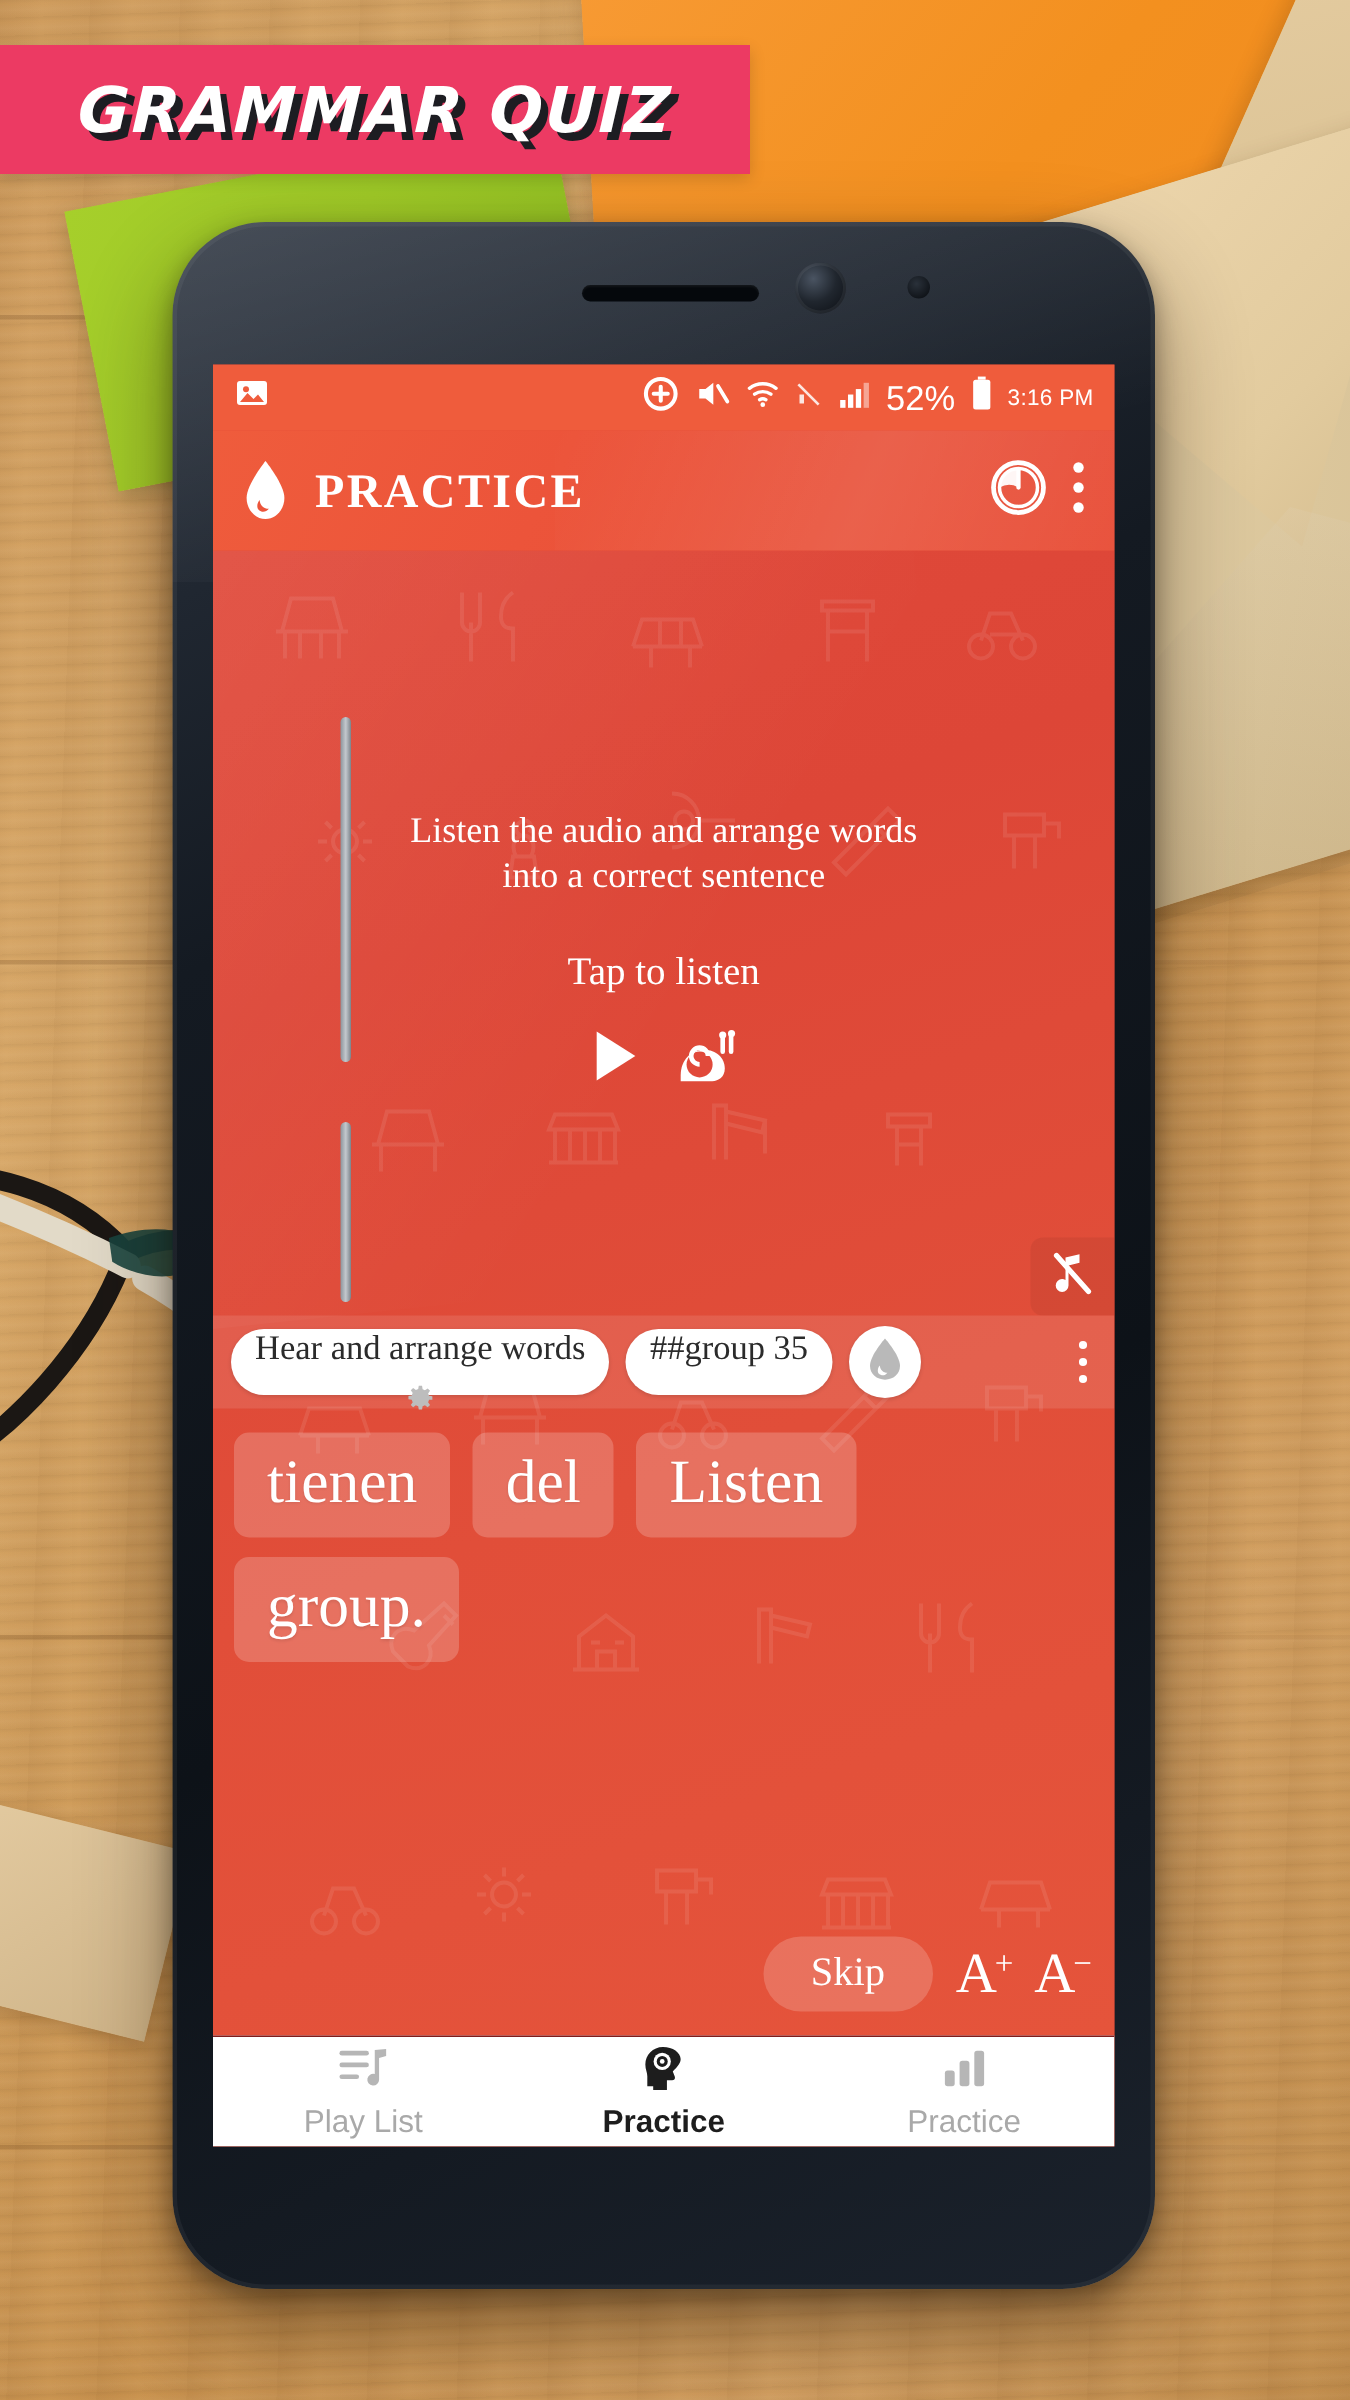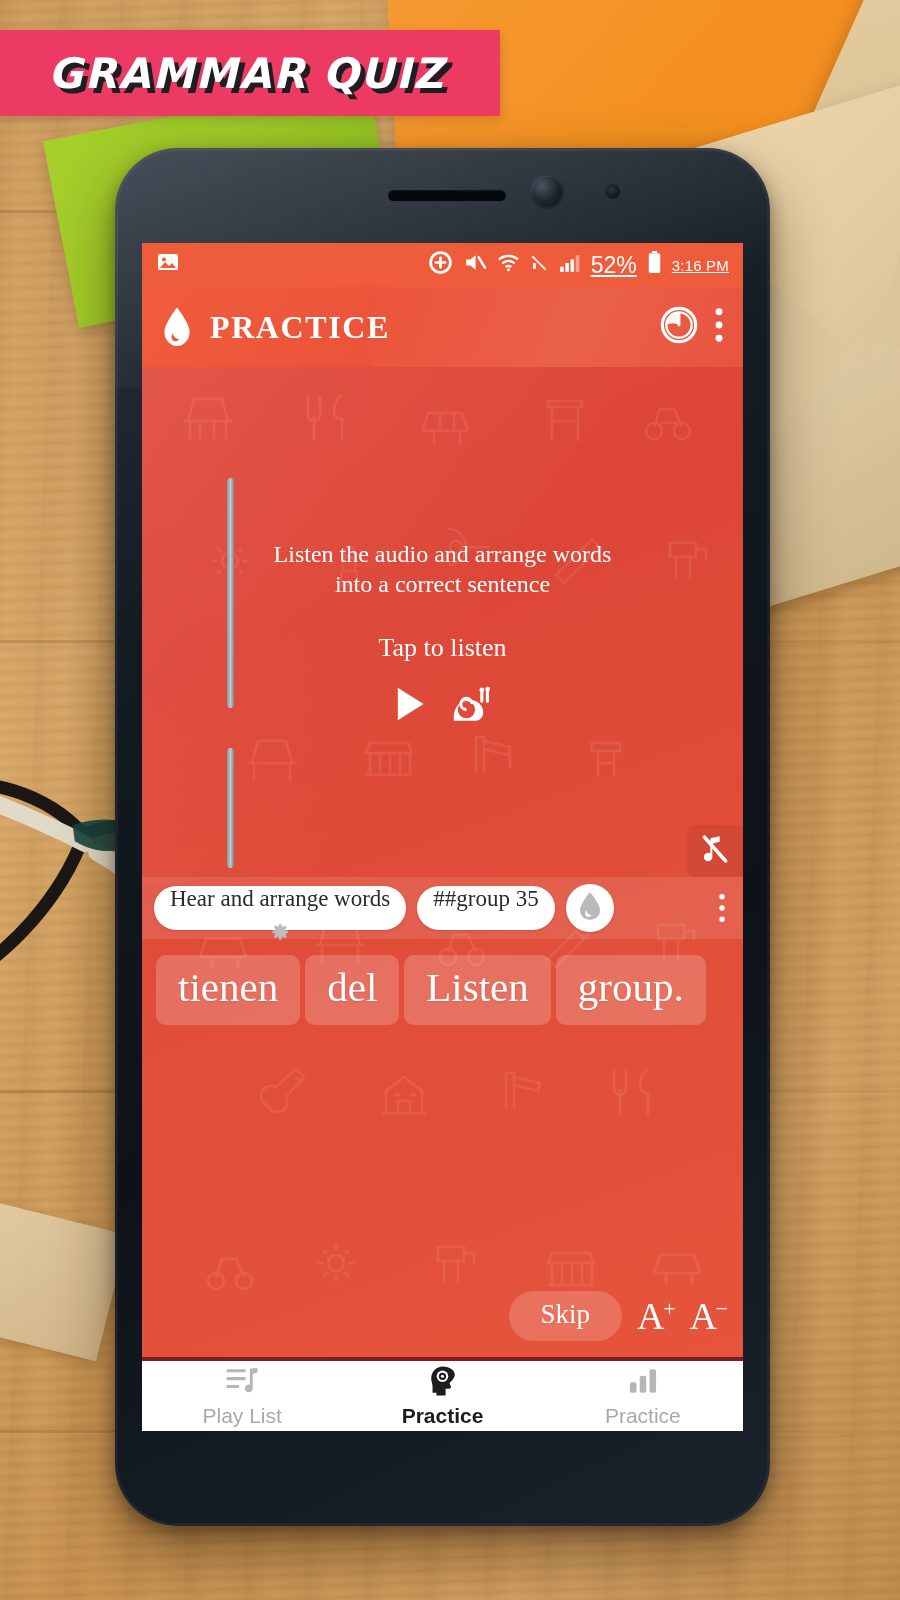--- a/index.html
+++ b/index.html
@@ -100,21 +100,21 @@
 
   
   .screen {
     position:absolute; left:27px; top:95px; width:601px; height:1188px;
     background:#e24a35; overflow:hidden;
   }
 
   .statusbar {
     height:44px; background:#ef5c3c; color:#fff;
     display:flex; align-items:center; padding:0 14px;
-    font-size:22px; position:relative; z-index:4;text-decoration:underline;
+    font-size:22px; position:relative; z-index:4;
   }
   .sb-right { margin-left:auto; display:flex; align-items:center; gap:9px; }
   .sb-time { font-size:15px; letter-spacing:.2px; }
   .sb-pct { font-size:23px; }
 
   .appbar {
     height:80px; position:relative; z-index:4;
     background:linear-gradient(118deg,#ef5c3c 0%,#ec543a 38%,#e84f37 68%,#e8503a 100%);
     display:flex; align-items:center; padding:0 18px; color:#fff;
   }
@@ -154,39 +154,39 @@
     padding:0 16px; gap:9px; color:#2b2b2b;
     font-family:"Liberation Serif", serif; font-size:23px; white-space:nowrap;
     box-shadow:0 1px 3px rgba(0,0,0,0.14);
     flex-direction:column;
   }
   .chip-round { width:48px; height:48px; border-radius:50%; background:#fff;
     display:flex; align-items:center; justify-content:center; box-shadow:0 1px 3px rgba(0,0,0,0.14); }
   .chip-dots { margin-left:auto; padding:0 6px 0 2px; display:flex; }
 
   .tiles { position:absolute; left:14px; right:14px; top:588px; z-index:3;
-    display:flex; flex-wrap:wrap; gap:13px 5px; }
+    display:flex; flex-wrap:wrap; gap:13px 15px; }
   .tile {
     background:rgba(255,255,255,0.20); border-radius:10px;
     padding:10px 22px 14px; color:#fff;
     font-family:"Liberation Serif", serif; font-size:41px; line-height:1.12;
     text-shadow:0 1px 2px rgba(0,0,0,0.10);
   }
 
   .bottom-actions { position:absolute; right:16px; bottom:16px; display:flex;
     align-items:center; gap:15px; z-index:3; }
   .skip-btn { background:rgba(255,255,255,0.18); border-radius:26px; color:#fff;
     font-family:"Liberation Serif", serif; font-size:27px; padding:8px 32px 11px; }
   .fsz { color:#fff; font-family:"Liberation Serif", serif; font-size:38px;
     position:relative; padding-right:10px; }
   .fsz sup { font-size:22px; position:absolute; top:2px; right:-1px; }
 
   .bottomnav {
     position:absolute; left:0; right:0; bottom:0; height:74px; background:#fff;
-    display:flex; align-items:center; border-top:4px solid #7f1d1d; z-index:6;justify-content:flex-end;
+    display:flex; align-items:center; border-top:1px solid #7f1d1d; z-index:6;
   }
   .nav-item { flex:1; display:flex; flex-direction:column; align-items:center; gap:3px; }
   .nav-label { font-size:21px; color:#a9a9a9; font-family:"Liberation Sans", sans-serif; }
   .nav-item.active .nav-label { color:#1d1d1d; font-weight:bold; }
 
   
   .banner {
     position:absolute; left:0; top:30px; width:500px; height:86px;
     background:#ec3a63; display:flex; align-items:center; z-index:30;
     box-shadow:0 3px 10px rgba(0,0,0,0.16);

